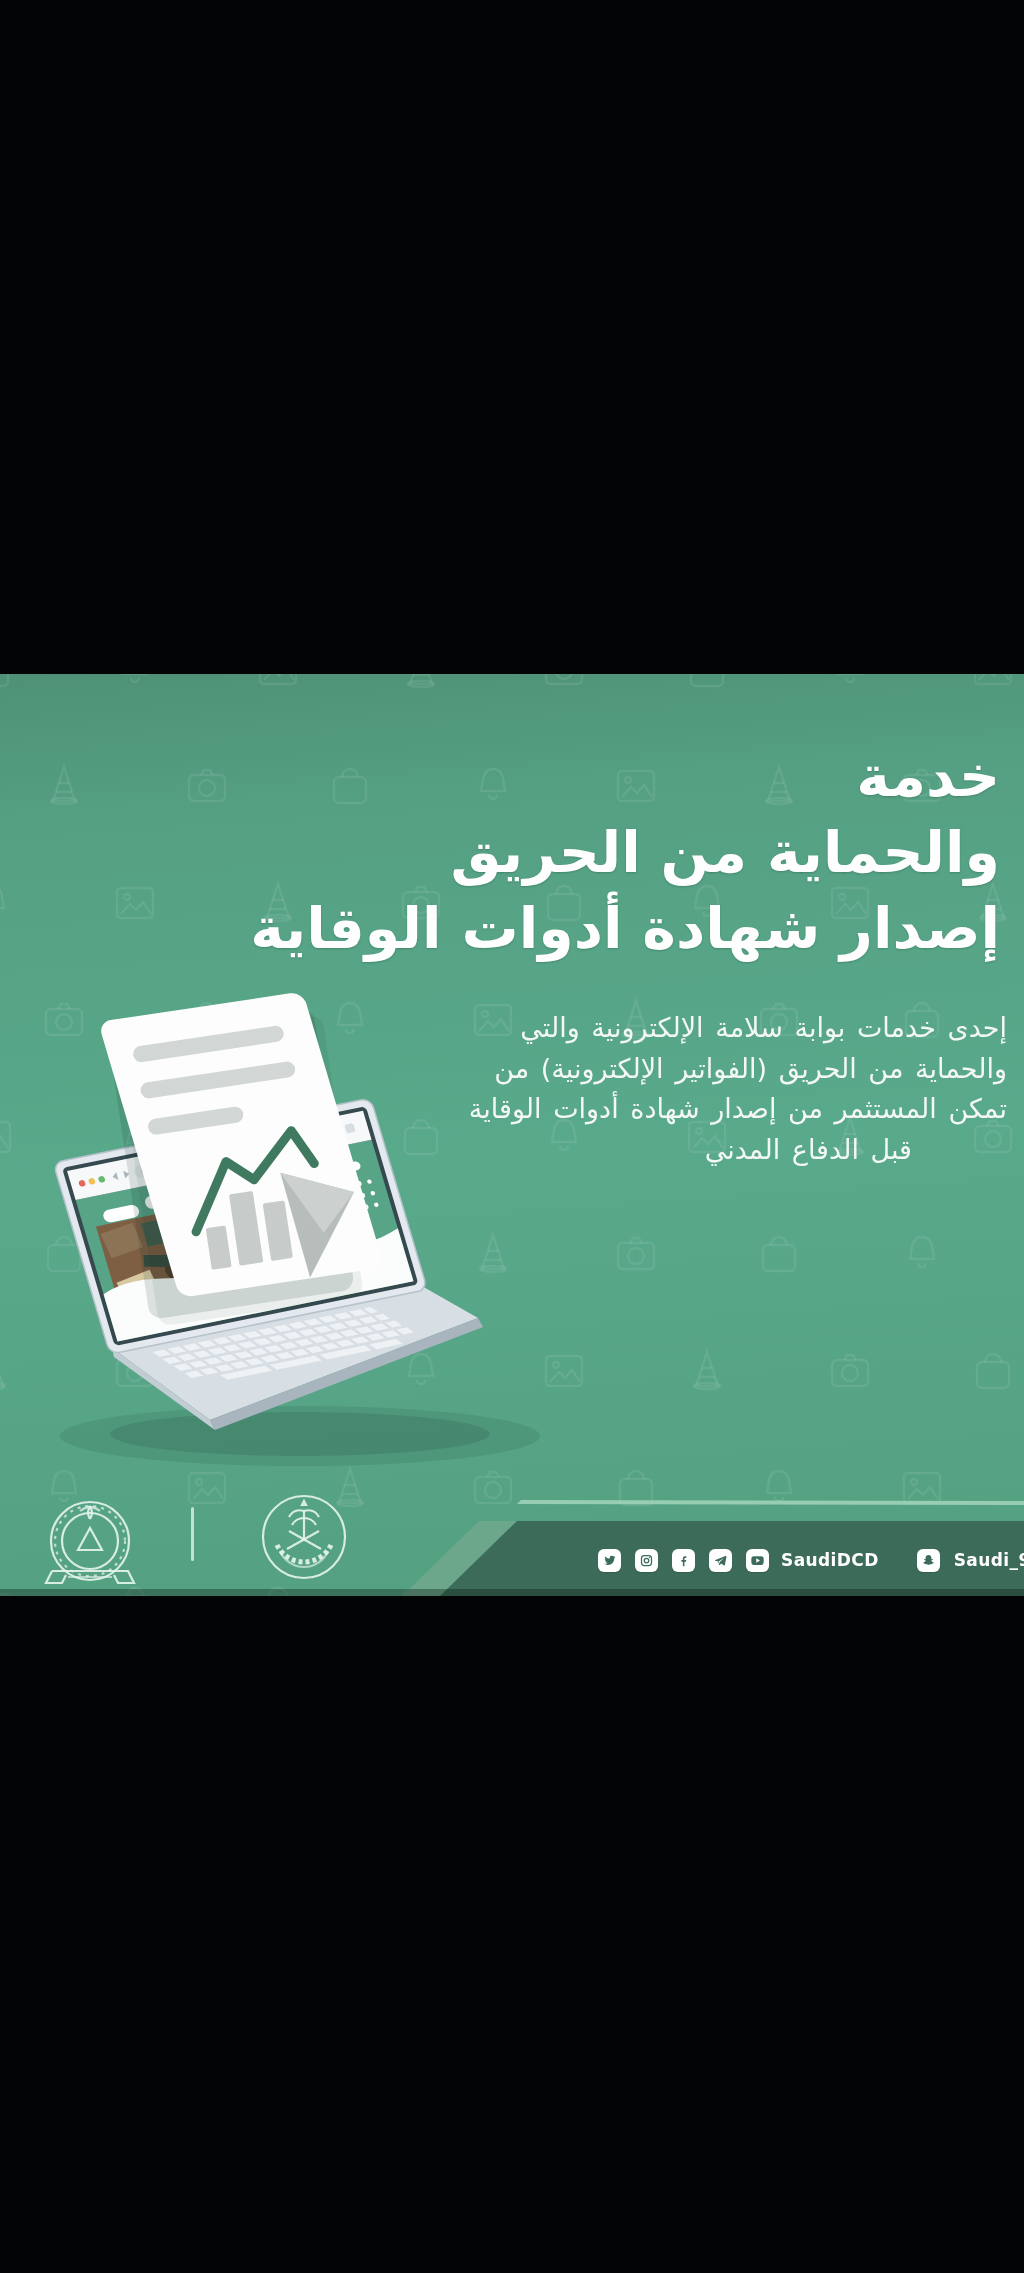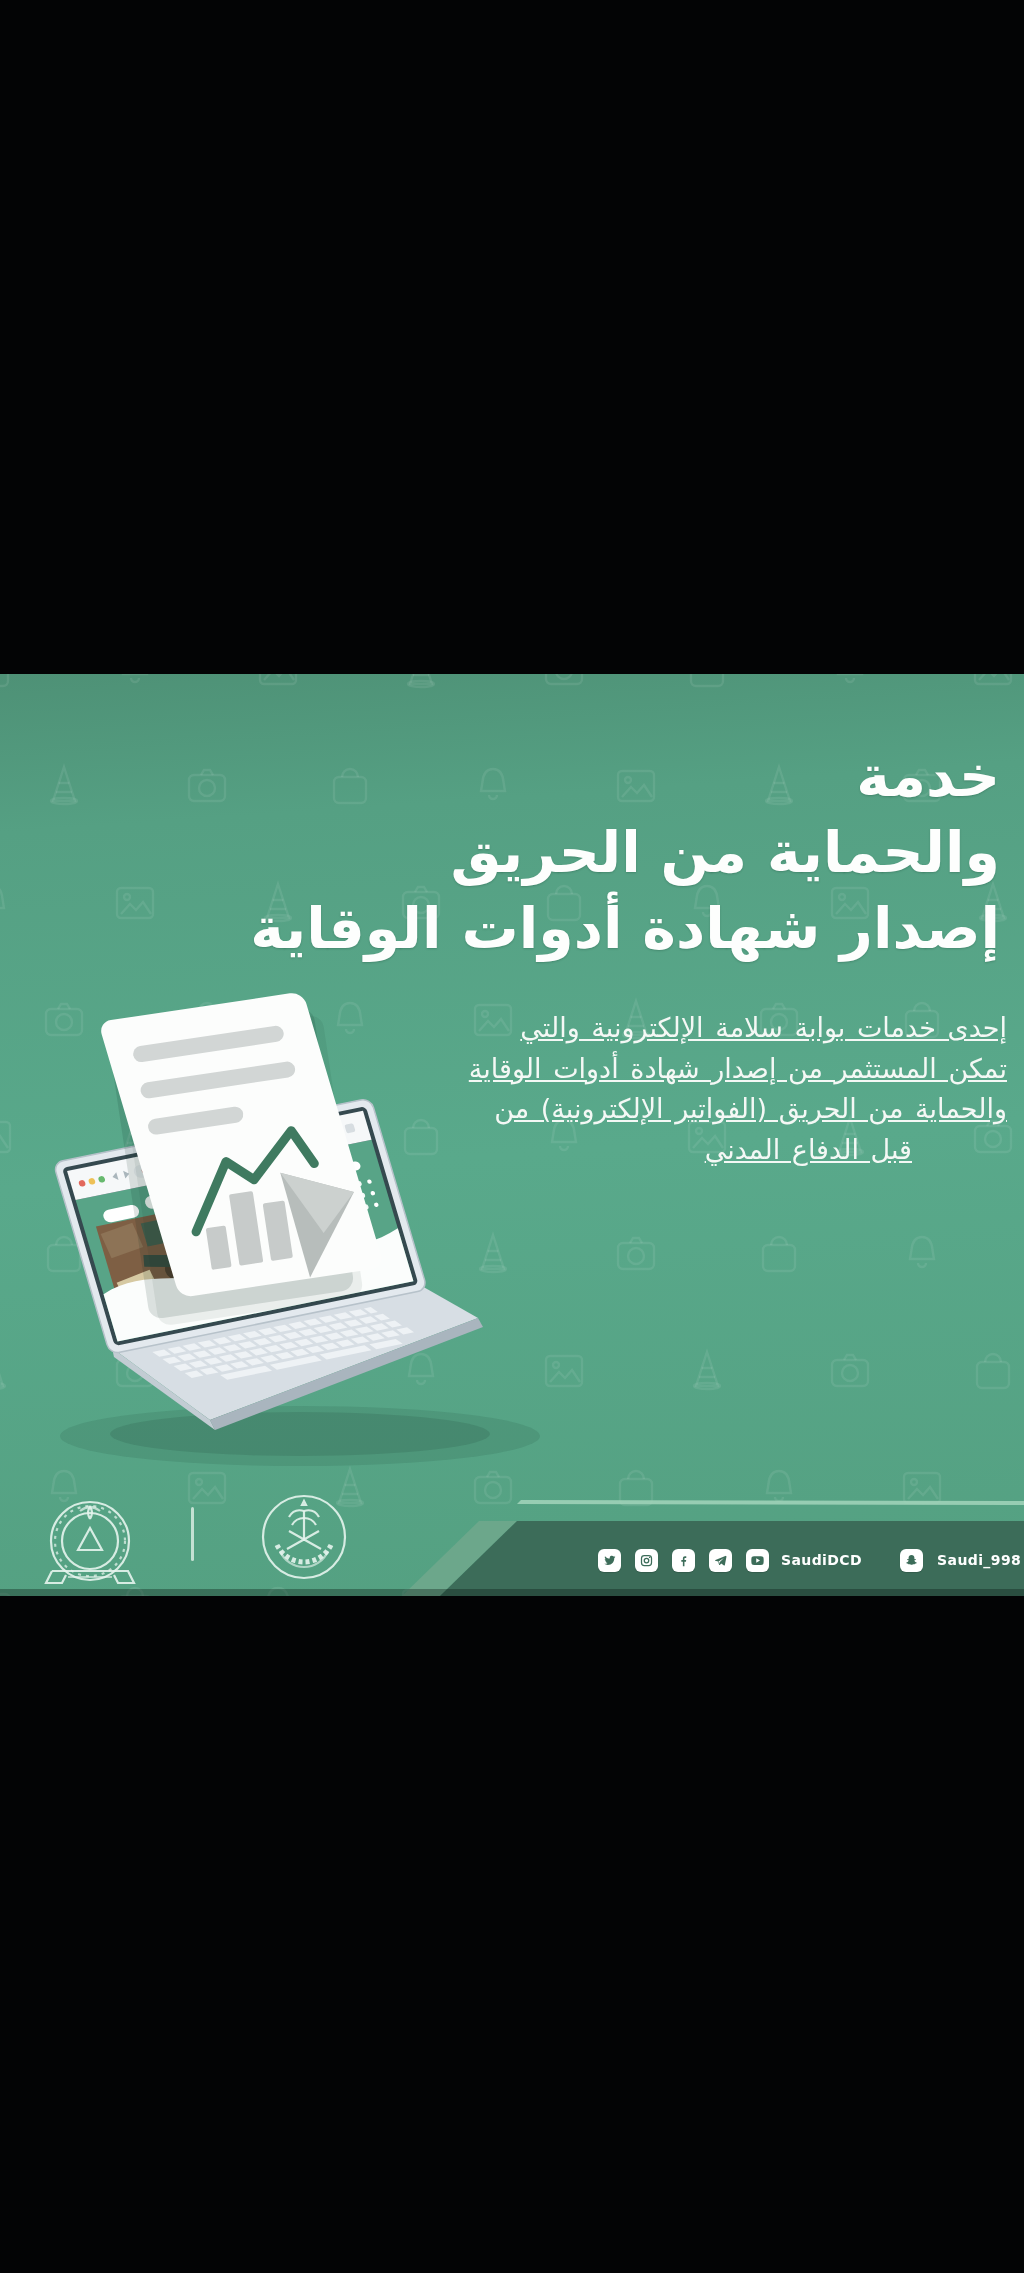--- a/index.html
+++ b/index.html
@@ -18,38 +18,38 @@
 
   
   .title{position:absolute;top:64px;right:24px;margin:0;text-align:right;direction:rtl;
          color:#fdfefd;font-size:57px;line-height:76px;font-weight:bold;
          text-shadow:0 1px 2px rgba(20,60,45,.25);}
   .title span{display:block;white-space:nowrap;}
 
   
   .body-text{position:absolute;top:334px;right:17px;width:600px;margin:0;direction:rtl;
              color:#f4f8f5;font-size:27px;line-height:40.5px;font-weight:normal;}
-  .body-text span{display:block;white-space:nowrap;word-spacing:3px;text-decoration:underline;}
+  .body-text span{display:block;white-space:nowrap;word-spacing:3px;}
   .body-text span.indent{margin-left:0;padding-left:0;margin-right:95px;}
 
   
   .illu{position:absolute;inset:0;pointer-events:none;}
 
   
   .logo-svg{position:absolute;pointer-events:none;}
   .divider{position:absolute;left:191px;top:833px;width:3px;height:54px;
            background:rgba(233,245,238,.75);border-radius:2px;}
   .band-svg{position:absolute;left:0;top:822px;width:1024px;height:100px;}
   .band-row{position:absolute;left:598px;top:874px;height:25px;display:flex;
             align-items:center;gap:14px;}
   .sq-icon{width:23px;height:23px;background:#fff;border-radius:6px;display:flex;
            align-items:center;justify-content:center;flex:0 0 auto;
            box-shadow:0 1px 1px rgba(0,0,0,.15);}
   .sq-icon svg{width:15px;height:15px;display:block;}
-  .handle{color:#ffffff;font-size:14px;font-weight:bold;letter-spacing:.4px;
+  .handle{color:#ffffff;font-size:17px;font-weight:bold;letter-spacing:.4px;
           line-height:25px;white-space:nowrap;}
   .handle.dcd{margin-left:-2px;}
   .snap{margin-left:24px;}
 </style>
 </head>
 <body>
 
 <div class="stage">
 
   <div class="letterbox top"></div>
@@ -245,22 +245,22 @@
     </svg>
 
     <h1 class="title">
       <span>خدمة</span>
       <span>والحماية من الحريق</span>
       <span>إصدار شهادة أدوات الوقاية</span>
     </h1>
 
     <p class="body-text">
       <span>إحدى خدمات بوابة سلامة الإلكترونية والتي</span>
+      <span>والحماية من الحريق (الفواتير الإلكترونية) من</span>
       <span>تمكن المستثمر من إصدار شهادة أدوات الوقاية</span>
-      <span>والحماية من الحريق (الفواتير الإلكترونية) من</span>
       <span class="indent">قبل الدفاع المدني</span>
     </p>
 
     <svg class="logo-svg" style="left:42px;top:819px;" width="96" height="96" viewBox="-48 -48 96 96" fill="none" stroke="rgba(230,244,237,0.9)" stroke-width="2.2">
       <circle r="39"></circle>
       <circle r="35" stroke-dasharray="3 5" opacity=".8"></circle>
       <circle r="28"></circle>
       <polygon points="0,-13 12,9 -12,9"></polygon>
       <path d="M0 -22 q4 -7 0 -12 q-4 5 0 12"></path>
       <path d="M-10 -30 q10 -8 20 0" opacity=".8"></path>

